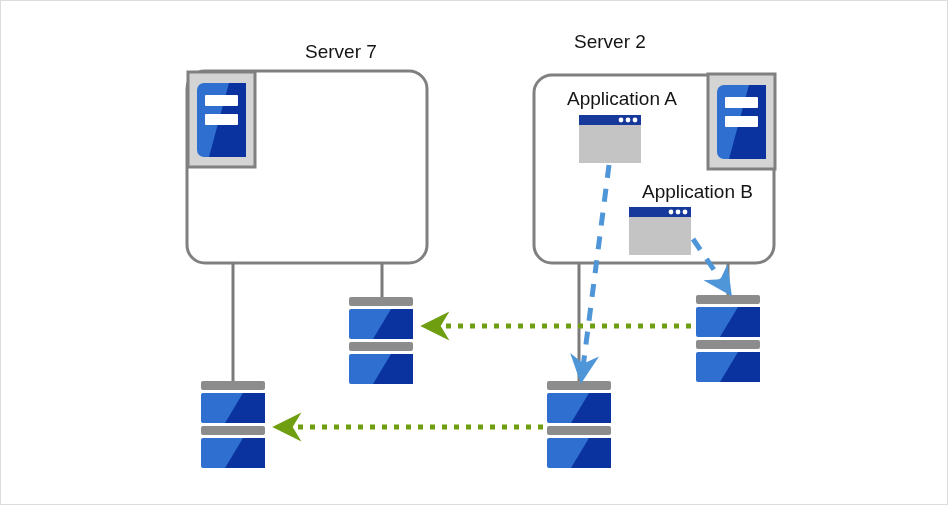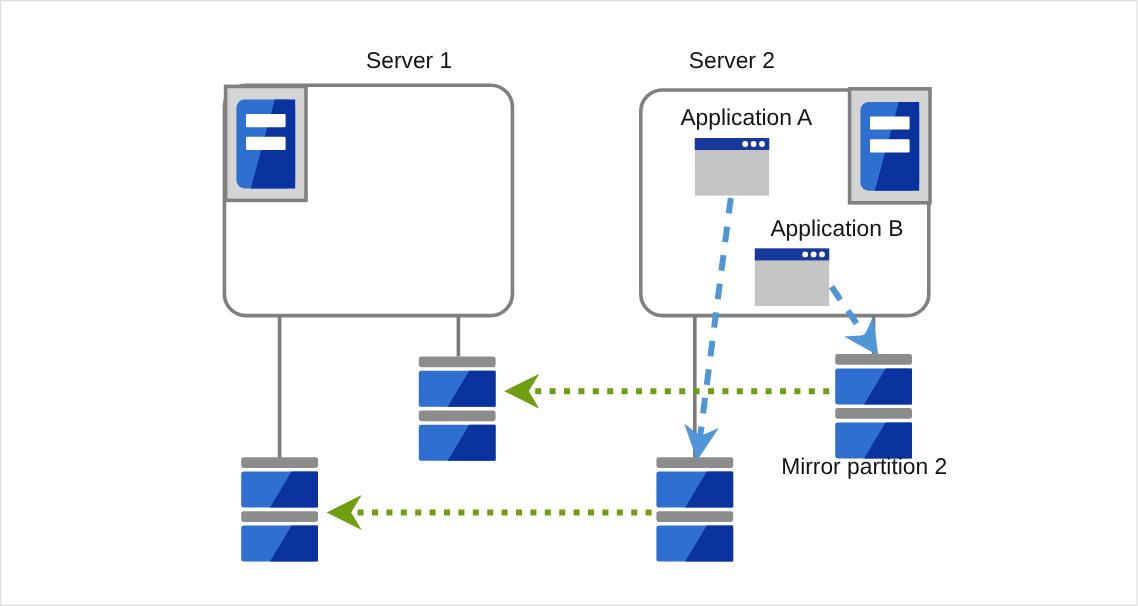--- a/index.html
+++ b/index.html
@@ -28,21 +28,21 @@
   }
   .lbl {
     position: absolute;
     color: #141414;
     font-size: 19px;
     line-height: 22px;
     white-space: nowrap;
     font-family: "Liberation Sans", sans-serif;
   }
   .lbl-server1 { left: 304px; top: 40px; }
-  .lbl-server2 { left: 573px; top: 40px; }
+  .lbl-server2 { left: 573px; top: 30px; }
   .lbl-appa    { left: 566px; top: 87px; }
   .lbl-appb    { left: 621px; top: 180px; margin-left: 20px; }
   .lbl-mp1     { left: 502px; top: 463px; }
   .lbl-mp2     { left: 650px; top: 378px; }
   .lbl-recovery{ left: 332px; top: 432px; }
 </style>
 </head>
 <body>
 
 <div id="canvas">
@@ -146,25 +146,24 @@
       <line x1="608" y1="164" x2="581" y2="374" stroke="#4f96d8" stroke-width="5" stroke-dasharray="13 11" marker-end="url(#arrow-blue)"></line>
       <line x1="692" y1="238" x2="726" y2="288" stroke="#4f96d8" stroke-width="5" stroke-dasharray="13 11" marker-end="url(#arrow-blue)"></line>
     </g>
 
     <g>
       <line x1="690" y1="325" x2="428" y2="325" stroke="#6f9e10" stroke-width="5" stroke-dasharray="5 7" stroke-linecap="butt" marker-end="url(#arrow-green)"></line>
       <line x1="542" y1="426" x2="280" y2="426" stroke="#6f9e10" stroke-width="5" stroke-dasharray="5 7" stroke-linecap="butt" marker-end="url(#arrow-green)"></line>
     </g>
   </svg>
 
-  <div class="lbl lbl-server1">Server 1</div>
+  <div class="lbl lbl-server1">Server 7</div>
 
   <div class="lbl lbl-server2">Server 2</div>
 
   <div class="lbl lbl-appa">Application A</div>
 
   <div class="lbl lbl-appb">Application B</div>
 
 
-  <div class="lbl lbl-mp2">Mirror partition 2</div>
 
 
 </div>
 
 </body></html>

